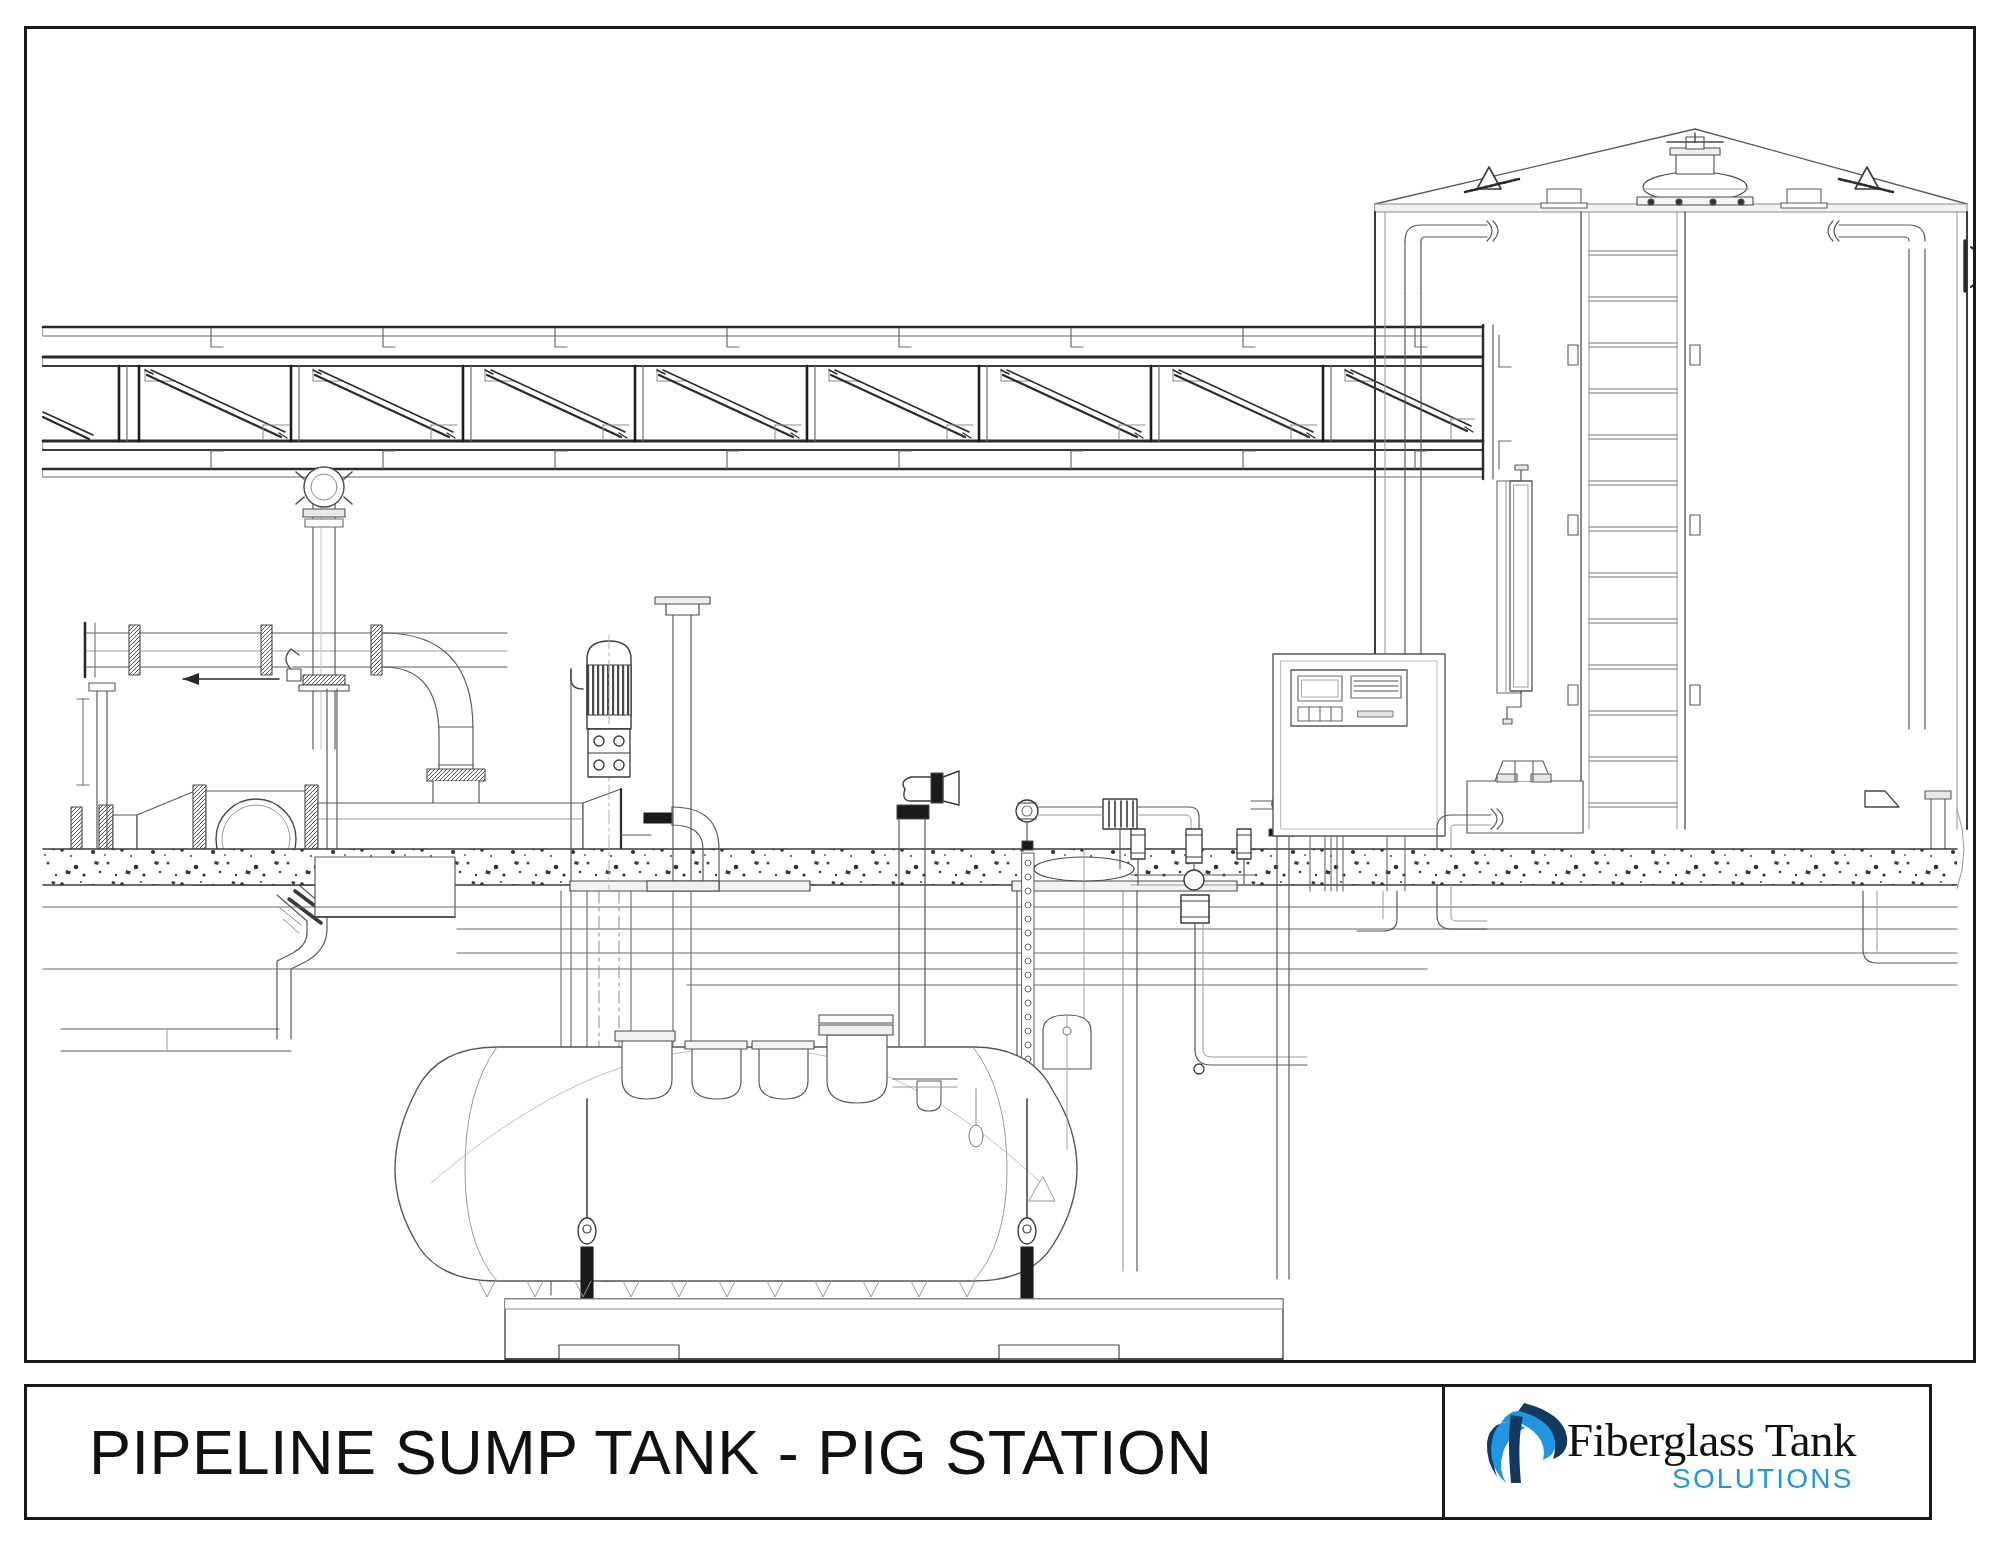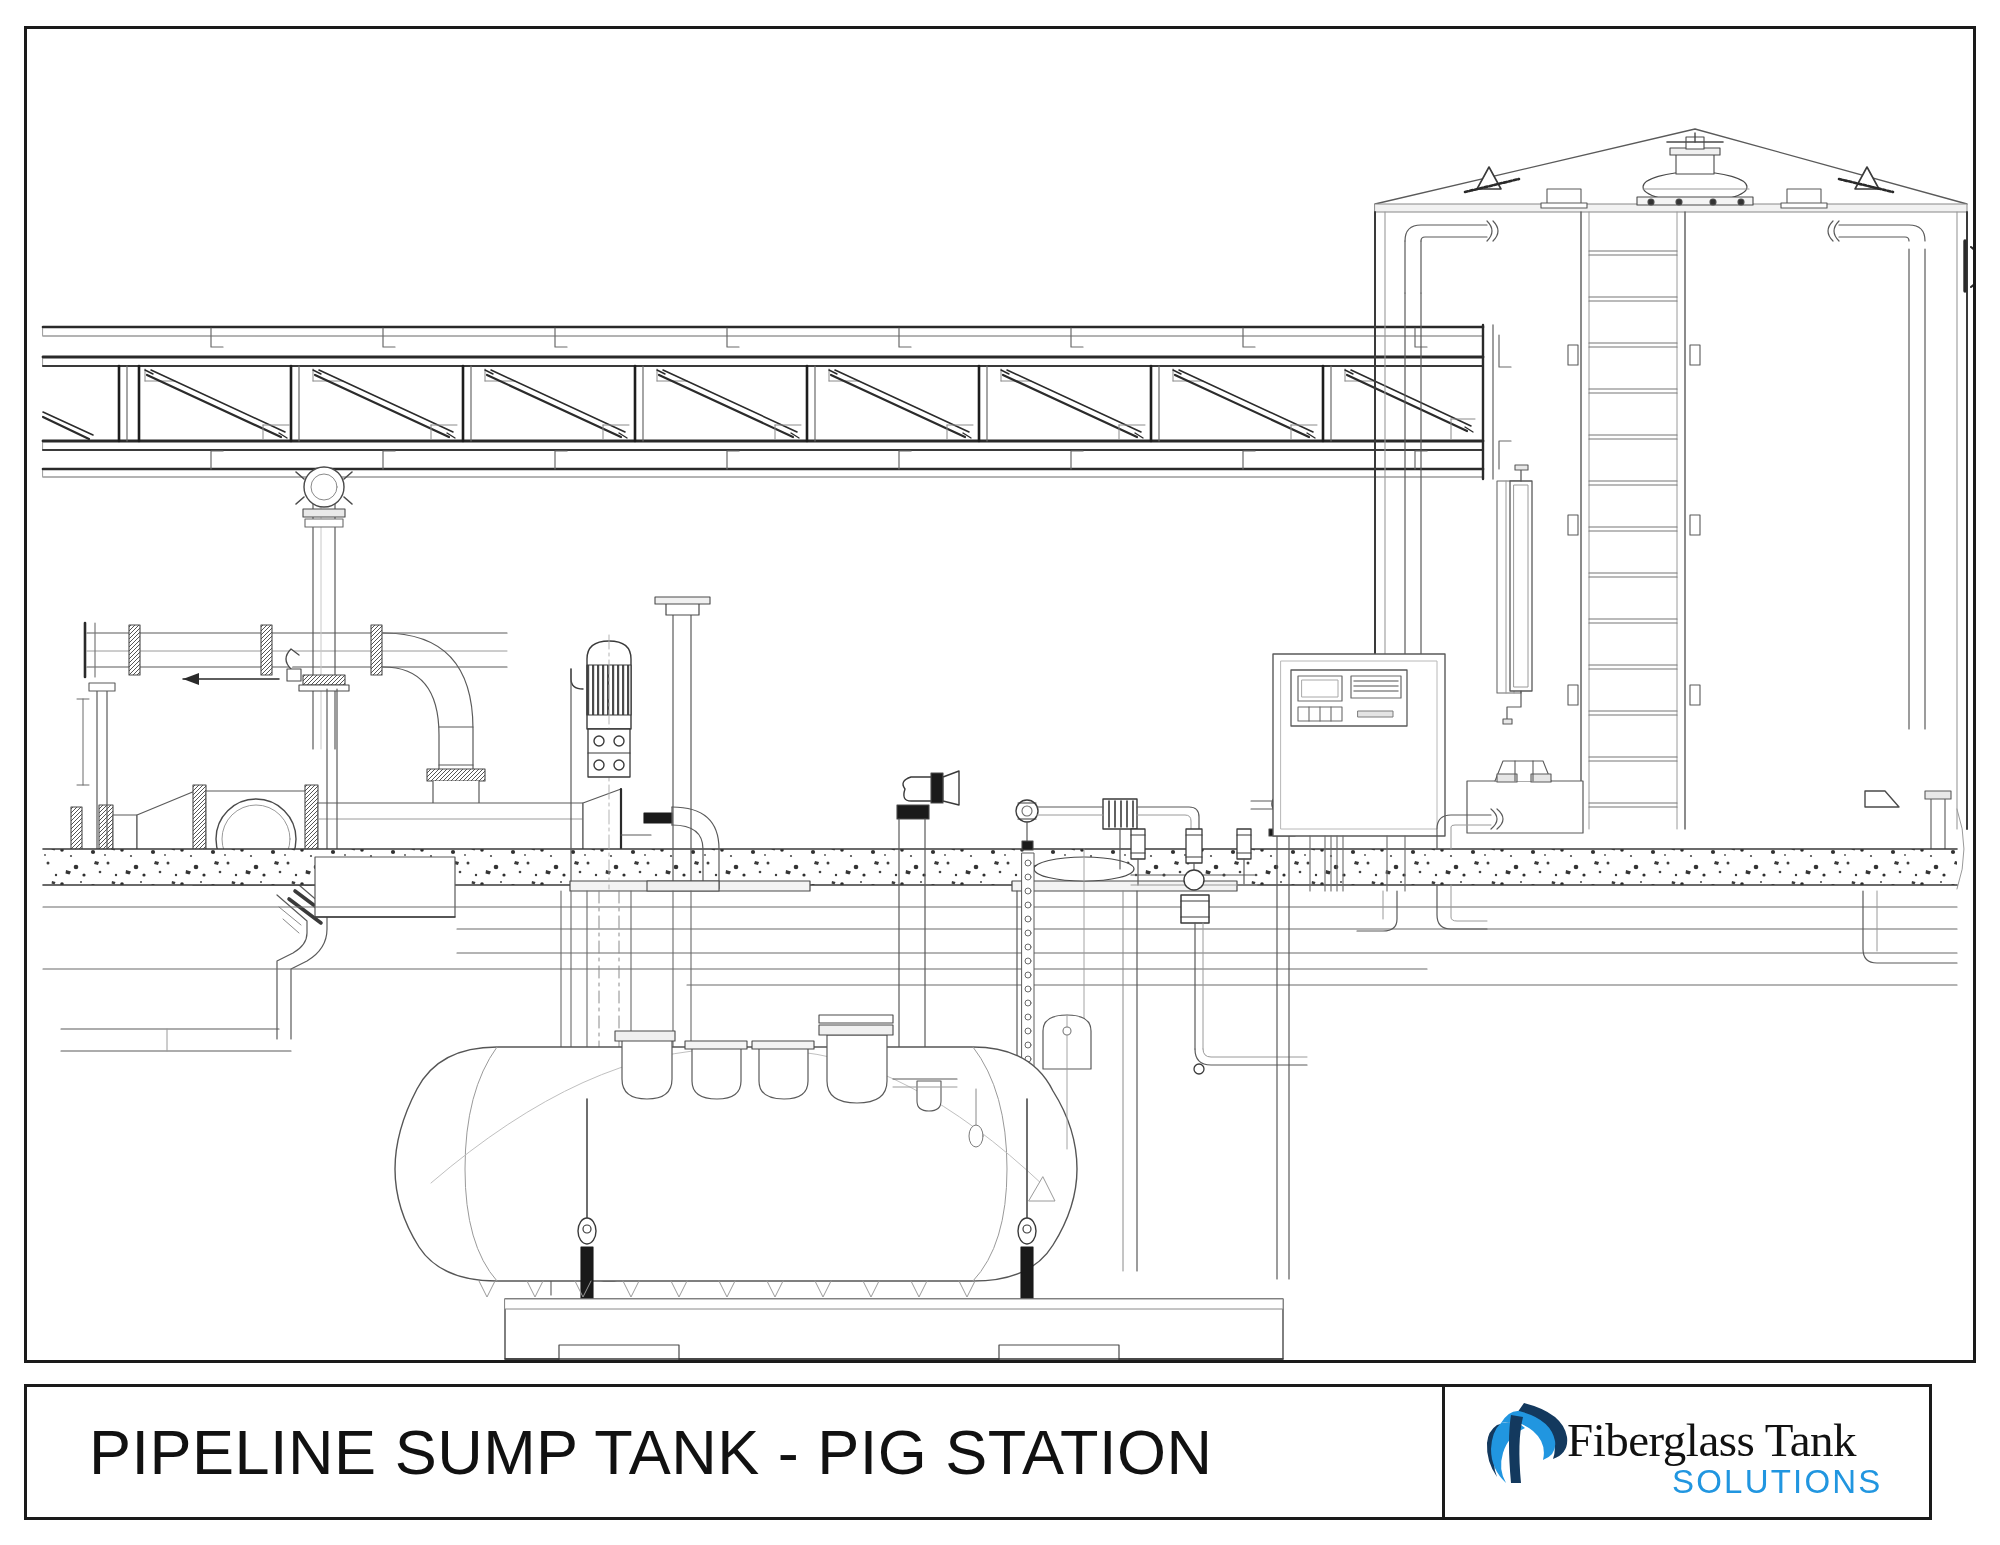--- a/index.html
+++ b/index.html
@@ -64,21 +64,21 @@
     font-family:"Liberation Serif", serif;
     font-size:47px;
     color:#111;
     left:100px;top:16px;
     white-space:nowrap;
     letter-spacing:-0.5px;
   }
   .logo-sub{
     position:absolute;
     font-family:"Liberation Sans", sans-serif;
-    font-size:33px;
+    font-size:28px;
     font-weight:400;
     color:#2196e0;
     letter-spacing:2.2px;
     left:205px;top:66px;
     white-space:nowrap;
   }
 </style>
 </head>
 <body>
 

